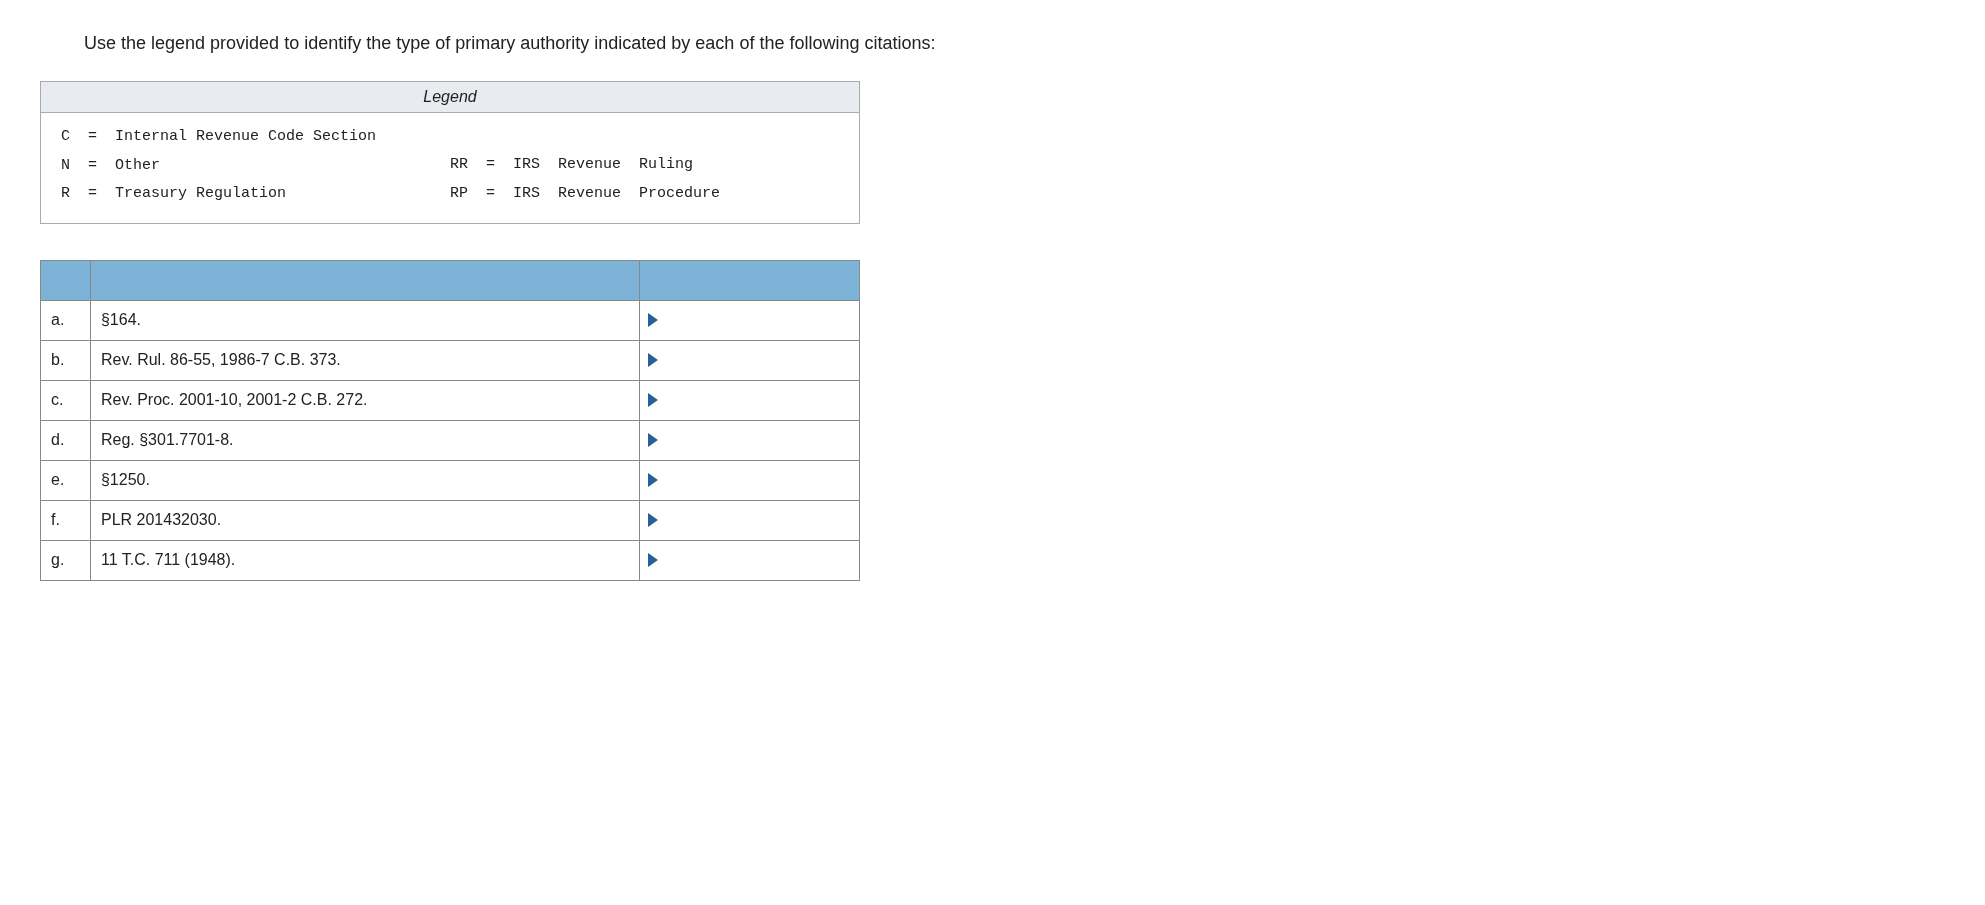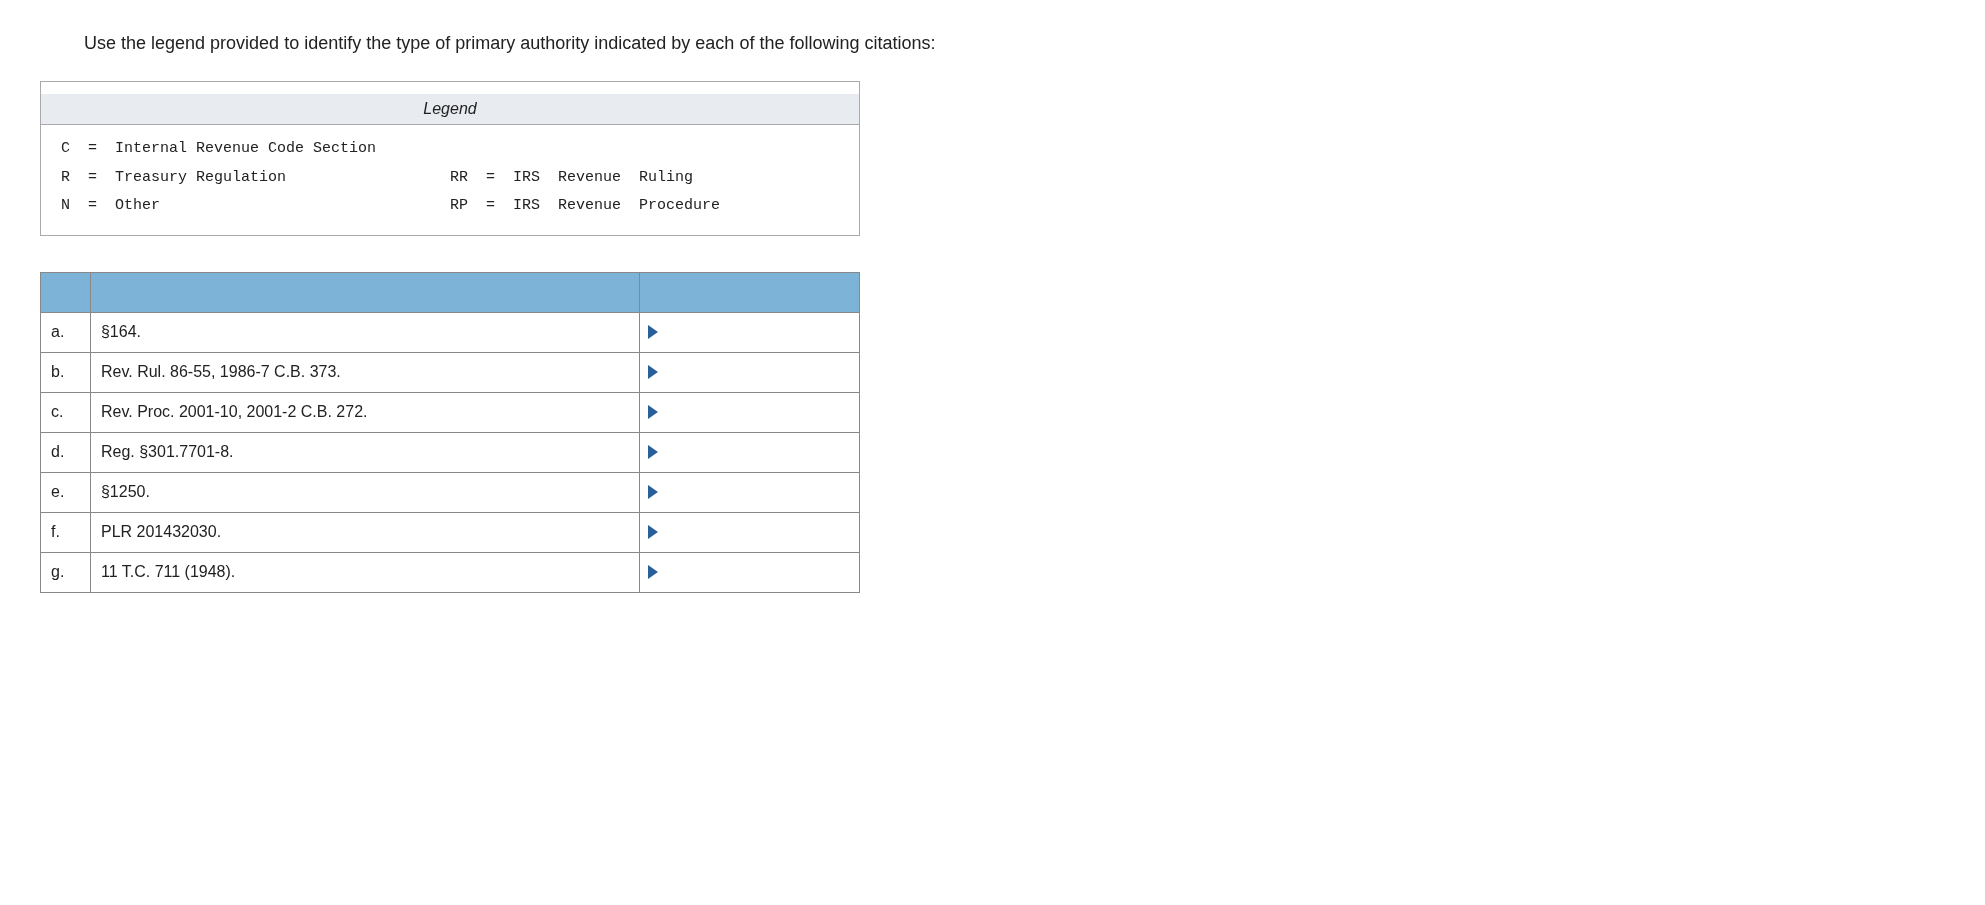--- a/index.html
+++ b/index.html
@@ -29,30 +29,28 @@
       max-width: 820px;
     }
 
     .legend-title {
       text-align: center;
       font-style: italic;
       font-size: 16px;
       padding: 6px 0;
       background: #e8ecf0;
       border-bottom: 1px solid #aaa;
-      margin-top: 12px;
     }
 
     .legend-content {
       display: flex;
       padding: 10px 20px 14px 20px;
       font-family: 'Courier New', Courier, monospace;
       font-size: 15px;
       background: #fff;
-      align-items: flex-end;
     }
 
     .legend-left {
       flex: 1;
       line-height: 1.9;
     }
 
     .legend-right {
       flex: 1;
       line-height: 1.9;
@@ -137,22 +135,22 @@
 </head>
 <body>
 
 <p class="intro-text">Use the legend provided to identify the type of primary authority indicated by each of the following citations:</p>
 
 <div class="legend-box">
   <div class="legend-title">Legend</div>
   <div class="legend-content">
     <div class="legend-left">
       <div>C&nbsp;&nbsp;=&nbsp;&nbsp;Internal Revenue Code Section</div>
+      <div>N&nbsp;&nbsp;=&nbsp;&nbsp;Other</div>
       <div>R&nbsp;&nbsp;=&nbsp;&nbsp;Treasury Regulation</div>
-      <div>N&nbsp;&nbsp;=&nbsp;&nbsp;Other</div>
     </div>
     <div class="legend-right">
       <div>RR&nbsp;&nbsp;=&nbsp;&nbsp;IRS&nbsp;&nbsp;Revenue&nbsp;&nbsp;Ruling</div>
       <div>RP&nbsp;&nbsp;=&nbsp;&nbsp;IRS&nbsp;&nbsp;Revenue&nbsp;&nbsp;Procedure</div>
     </div>
   </div>
 </div>
 
 <table class="main-table">
   <thead>

